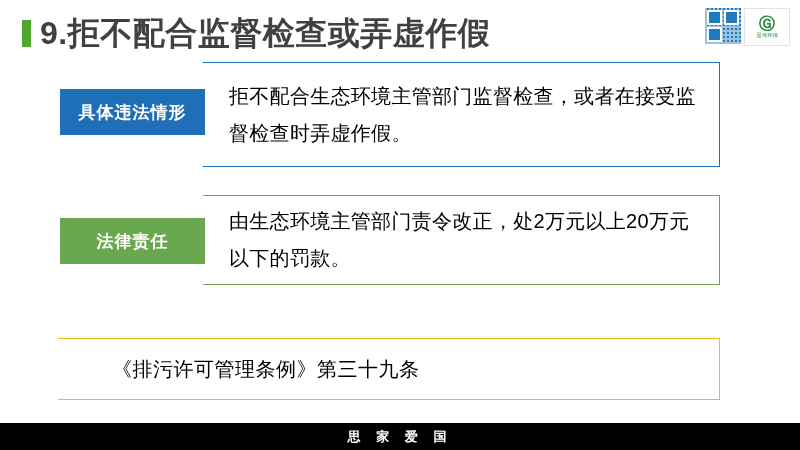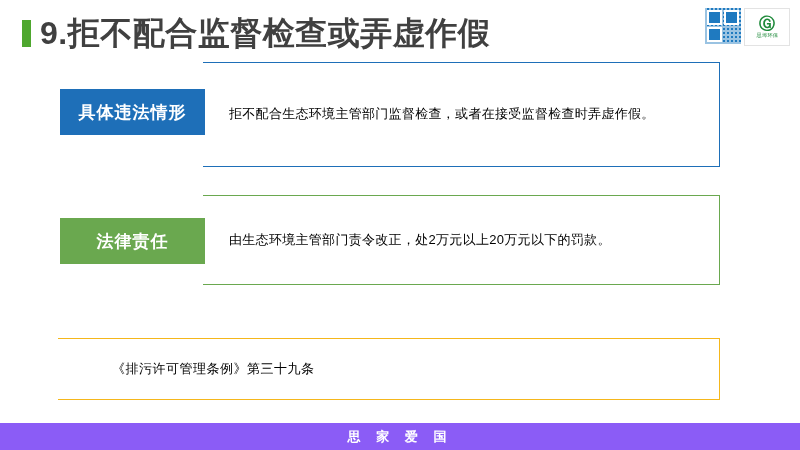--- a/index.html
+++ b/index.html
@@ -140,35 +140,35 @@
     padding: 0 22px 0 26px;
     margin-left: -2px;
     position: relative;
     z-index: 1;
   }
   .row-1 .panel { border-color: #1e6fb8; }
   .row-2 .panel { border-color: #6aa84f; }
   .row-3 .panel { border-color: #f5b71b; }
 
   .panel-text {
-    font-size: 13px;
+    font-size: 20px;
     color: #000000;
     line-height: 1.85;
     letter-spacing: .3px;
   }
   .row-3 .panel-text { letter-spacing: .5px; margin-left: 28px; }
 
   
   .footer {
     position: absolute;
     left: 0;
     bottom: 0;
     width: 800px;
     height: 27px;
-    background: #8b5cf6;
+    background: #000000;
     display: flex;
     align-items: center;
     justify-content: center;
     gap: 70px;
   }
   .footer-text {
     color: #ffffff;
     font-size: 13px;
     font-weight: bold;
     letter-spacing: 6px;

